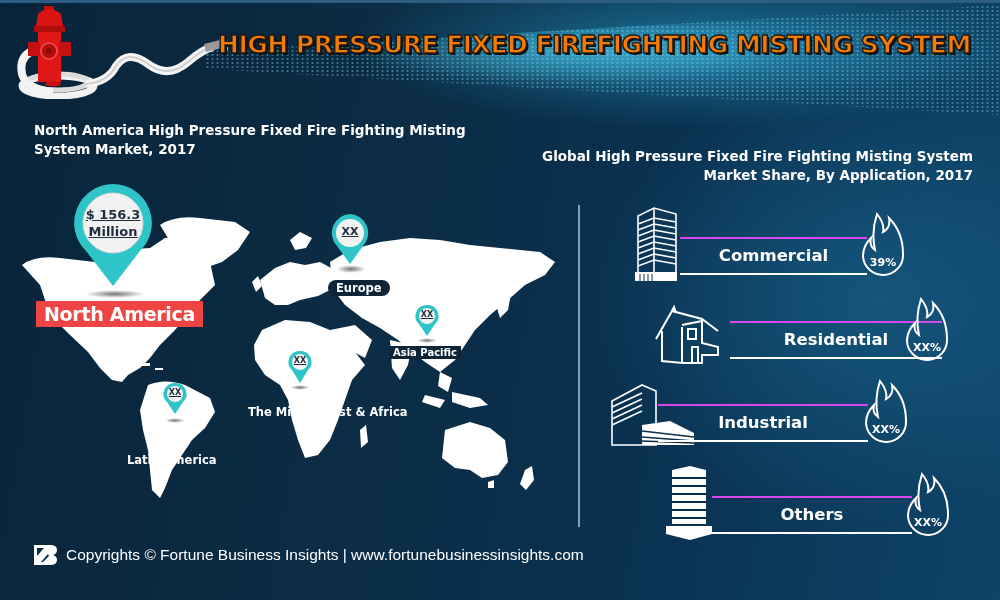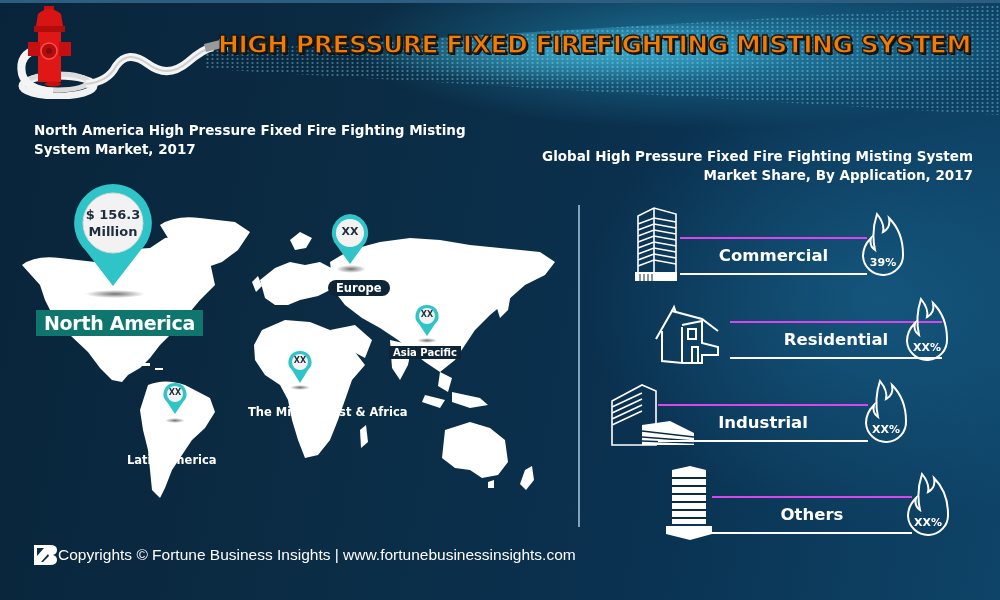--- a/index.html
+++ b/index.html
@@ -46,32 +46,32 @@
   }
   .left-title { left:34px; top:121px; width:480px; }
   .right-title { left:520px; top:147px; width:453px; text-align:right; }
 
   
   .map { position:absolute; left:0; top:185px; width:575px; height:330px; }
   .pin { position:absolute; }
   .pin svg { display:block; }
   .pin-text {
     position:absolute; left:0; width:100%; text-align:center;
-    font-family:"DejaVu Sans", sans-serif; font-weight:bold; color:#1f2d3d;
+    font-family:"DejaVu Sans", sans-serif; font-weight:bold; color:#1f2d3d;text-decoration:underline;
   }
   .pin-shadow {
     position:absolute; height:8px; border-radius:50%;
     background: radial-gradient(ellipse at center, rgba(0,0,0,0.55), rgba(0,0,0,0) 70%);
   }
   .region-label {
     position:absolute; font-family:"DejaVu Sans", sans-serif; font-weight:bold;
     color:#fff; white-space:nowrap;
   }
   .na-label {
-    left:36px; top:310px; padding:2px 8px; background:#0f766e;
+    left:36px; top:301px; padding:2px 8px; background:#ef4444;
     font-size:19px; letter-spacing:-0.3px;
   }
   .eu-label {
     left:328px; top:280px; padding:1px 8px; background:#0d2537; border-radius:9px;
     font-size:11.5px;
   }
   .ap-label { left:389px; top:346px; padding:1px 4px; background:#0d2537; font-size:10px; }
   .mea-label { left:248px; top:405px; font-size:11.5px; }
   .la-label { left:127px; top:453px; font-size:11.5px; }
 
@@ -85,21 +85,21 @@
     font-family:"DejaVu Sans", sans-serif; font-weight:bold; font-size:16.5px; color:#fff;
   }
   .flame { position:absolute; }
   .flame-text {
     position:absolute; left:0; width:100%; text-align:center;
     font-family:"DejaVu Sans", sans-serif; font-weight:bold; font-size:11px; color:#fff;
   }
   .bicon { position:absolute; }
 
   .footer {
-    position:absolute; left:32px; top:543px; height:24px; display:flex; align-items:center; 
+    position:absolute; left:32px; top:543px; height:24px; display:flex; align-items:center; gap:8px;
   }
   .footer-text {
     font-family:"Liberation Sans", sans-serif; font-size:15.5px; color:#fff; white-space:nowrap;
   }
 </style>
 </head>
 <body>
 
 <div class="topbar"></div>
 

